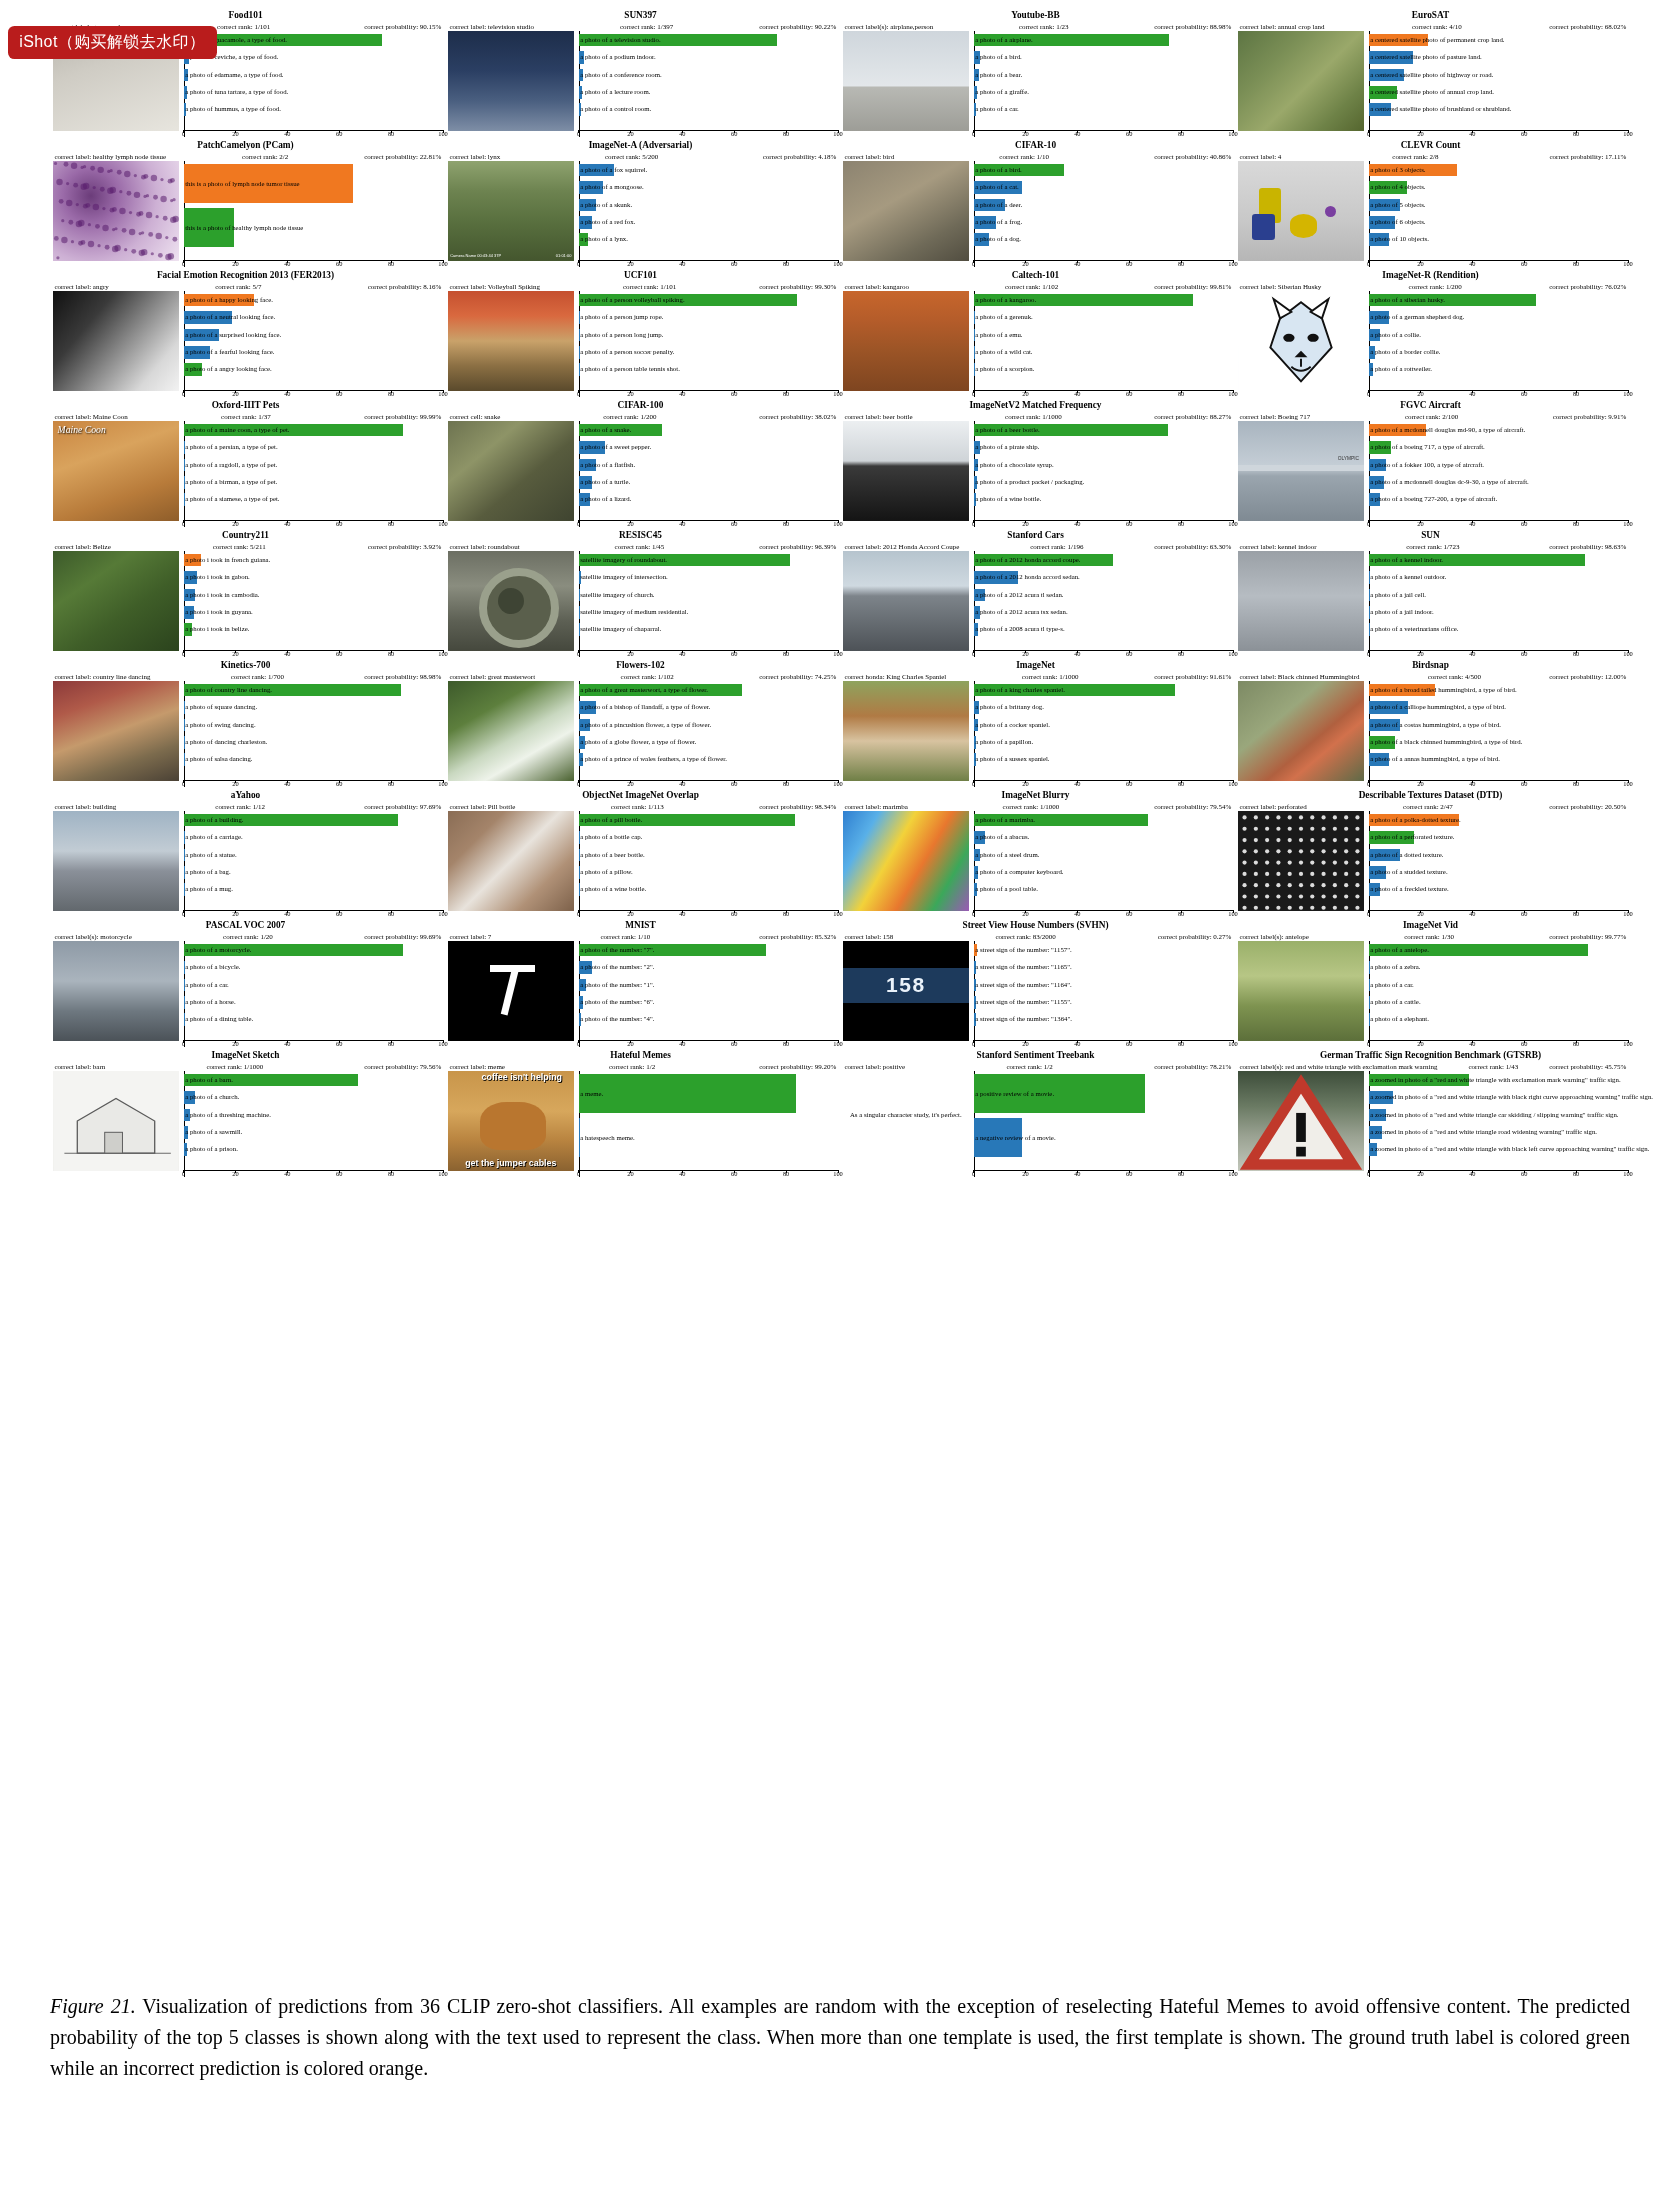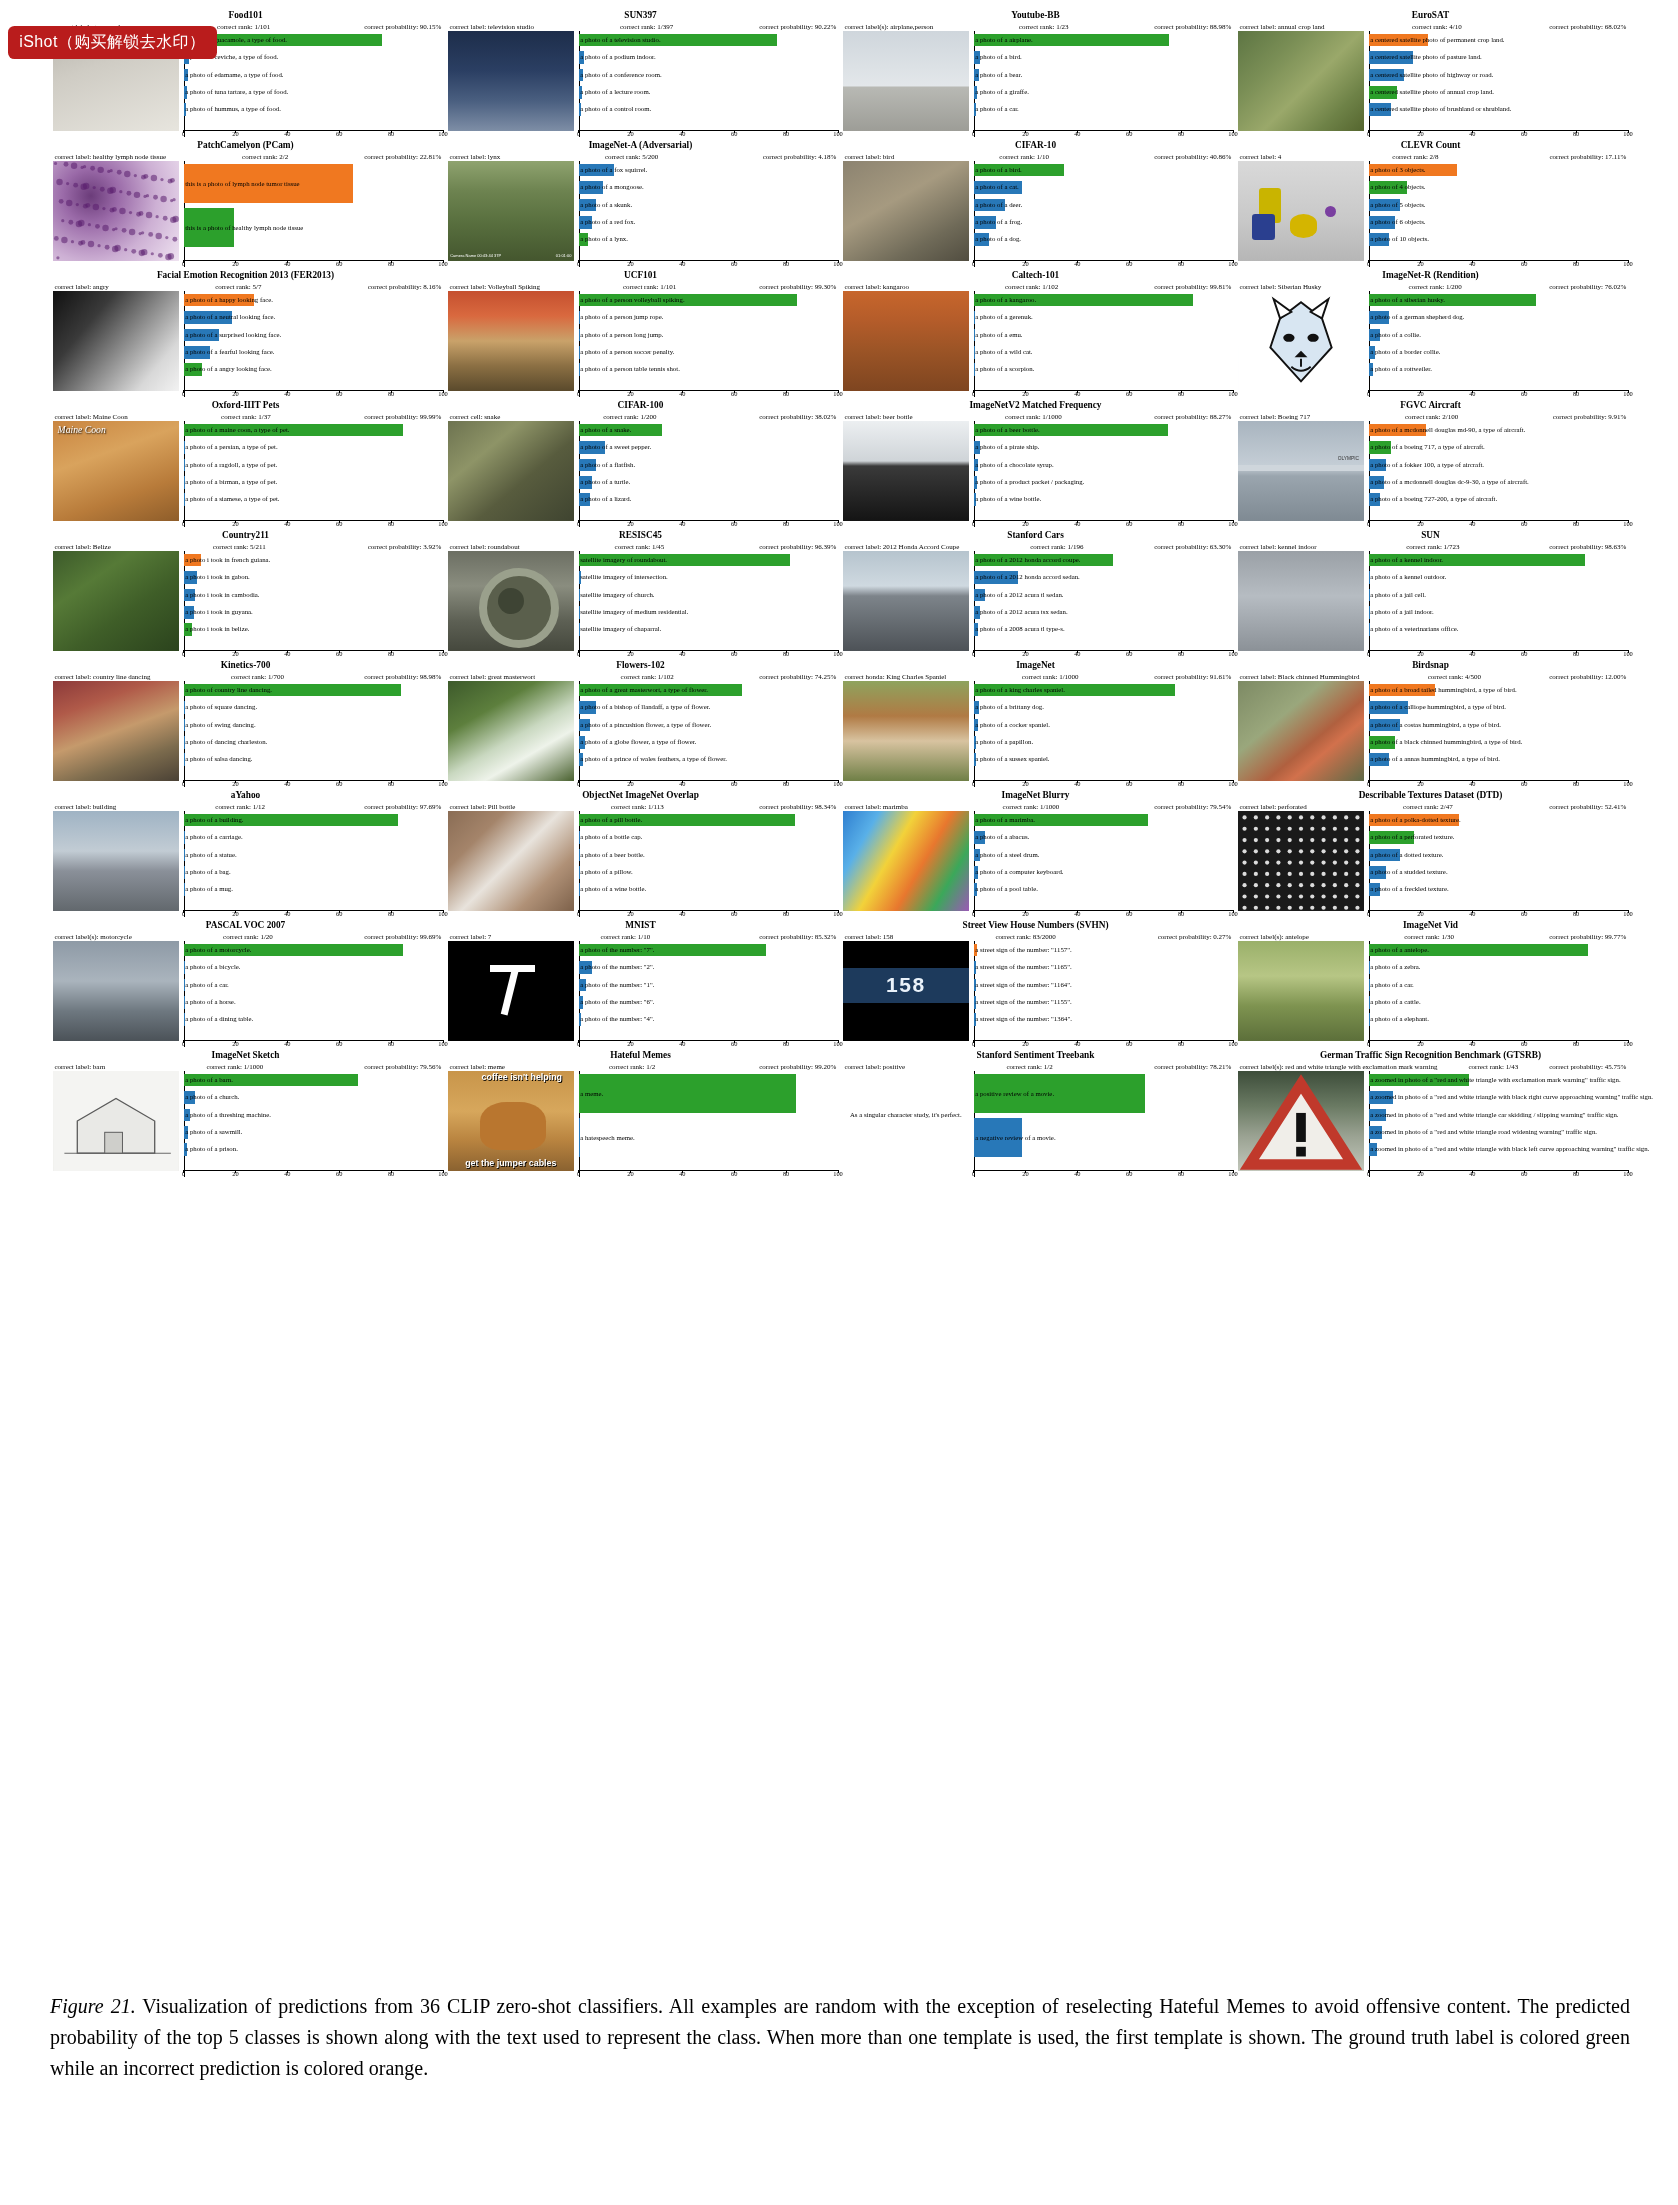--- a/index.html
+++ b/index.html
@@ -1567,21 +1567,21 @@
             <div class="tick" style="left: 100%;">100</div>
           </div>
         </div>
       </div>
     </div>
     <div class="panel">
       <div class="ptitle">Describable Textures Dataset (DTD)</div>
       <div class="psub">
         <span class="lbl">correct label: perforated</span>
         <span class="rk">correct rank: 2/47</span>
-        <span class="pr">correct probability: 52.41%</span>
+        <span class="pr">correct probability: 20.50%</span>
       </div>
       <div class="pbody">
         <div class="pimg" style="background:#1a1a1a;">
           <svg width="126" height="100" style="position:absolute;left:0;top:0;" viewBox="0 0 156 124">
             <circle cx="8" cy="8" r="2.6" fill="#dcdcdc"></circle>
             <circle cx="22" cy="8" r="2.6" fill="#dcdcdc"></circle>
             <circle cx="36" cy="8" r="2.6" fill="#dcdcdc"></circle>
             <circle cx="50" cy="8" r="2.6" fill="#dcdcdc"></circle>
             <circle cx="64" cy="8" r="2.6" fill="#dcdcdc"></circle>
             <circle cx="78" cy="8" r="2.6" fill="#dcdcdc"></circle>

